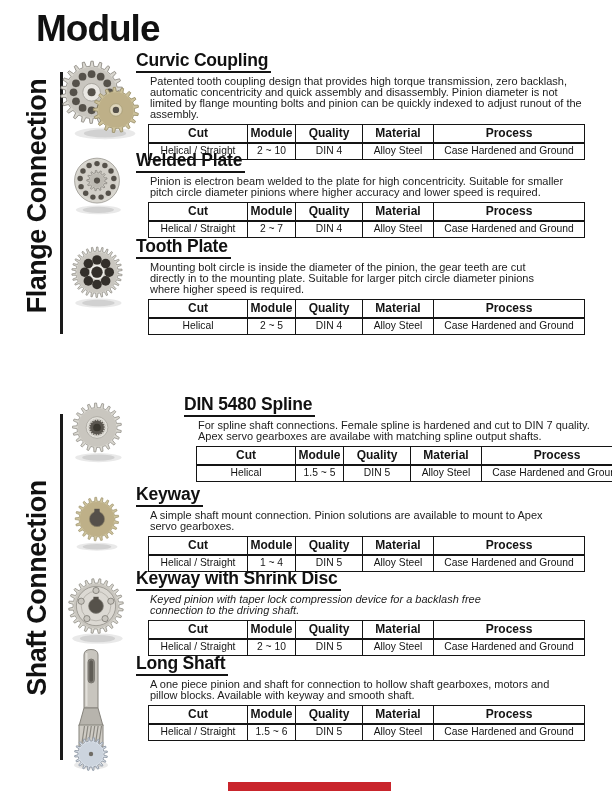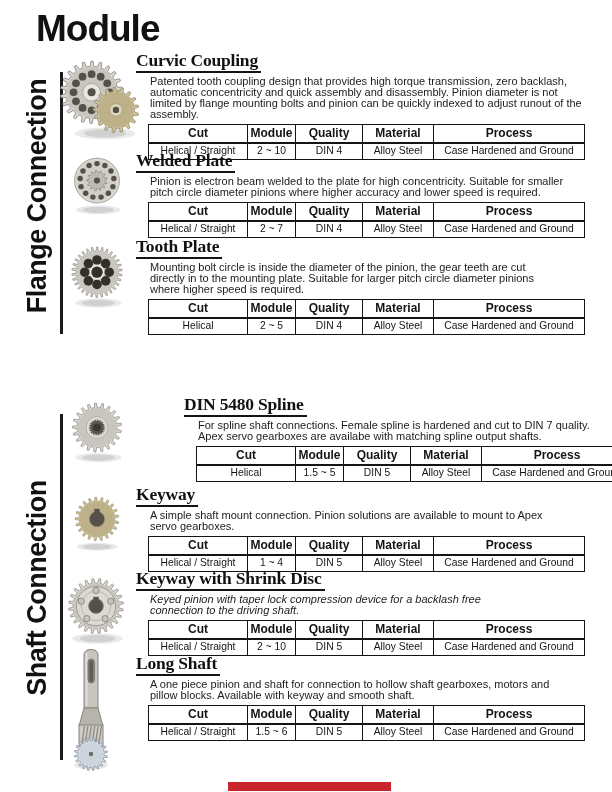--- a/index.html
+++ b/index.html
@@ -11,21 +11,21 @@
   .rail-flange{top:72px;height:262px;}
   .rail-shaft{top:414px;height:346px;}
   .vlabel{position:absolute;white-space:nowrap;font-weight:800;font-size:27px;letter-spacing:-0.5px;
           color:#111;transform:translate(-50%,-50%) rotate(-90deg);}
   .vl-flange{left:37px;top:196px;}
   .vl-shaft{left:37px;top:588px;}
   .entry{position:absolute;left:136px;width:452px;}
   .e1{top:50px;} .e2{top:150px;} .e3{top:236px;}
   .e4{top:394px;margin-left:48px;} .e5{top:484px;} .e6{top:568px;} .e7{top:653px;}
   .entry h2{margin:0;display:inline-block;font-size:17.5px;font-weight:800;letter-spacing:-0.2px;
-            color:#111;border-bottom:2.6px solid #141414;padding:0 3px 1px 0;line-height:20px;font-family:Liberation Serif, serif;}
+            color:#111;border-bottom:2.6px solid #141414;padding:0 3px 1px 0;line-height:20px;}
   .entry p{margin:3px 0 4px 14px;font-size:11px;line-height:11px;color:#1c1c1c;}
   .e1 p{width:442px;} .e2 p{width:416px;} .e3 p{width:404px;} .e4 p{width:398px;}
   .e5 p{width:398px;} .e6 p{width:386px;font-style:italic;} .e7 p{width:424px;}
   .spec{margin-left:12px;width:436px;border-collapse:collapse;table-layout:fixed;}
   .spec th,.spec td{border:1.4px solid #141414;text-align:center;overflow:hidden;white-space:nowrap;}
   .spec th{font-size:12px;font-weight:800;padding:1px 0 2px;border-bottom-width:2.2px;}
   .spec td{font-size:10.3px;padding:1px 0 3px;}
   .c-cut{width:99px;} .c-mod{width:48px;} .c-qua{width:67px;} .c-mat{width:71px;} .c-pro{width:151px;}
   .gear{position:absolute;}
   .gear svg{display:block;width:100%;height:100%;}

